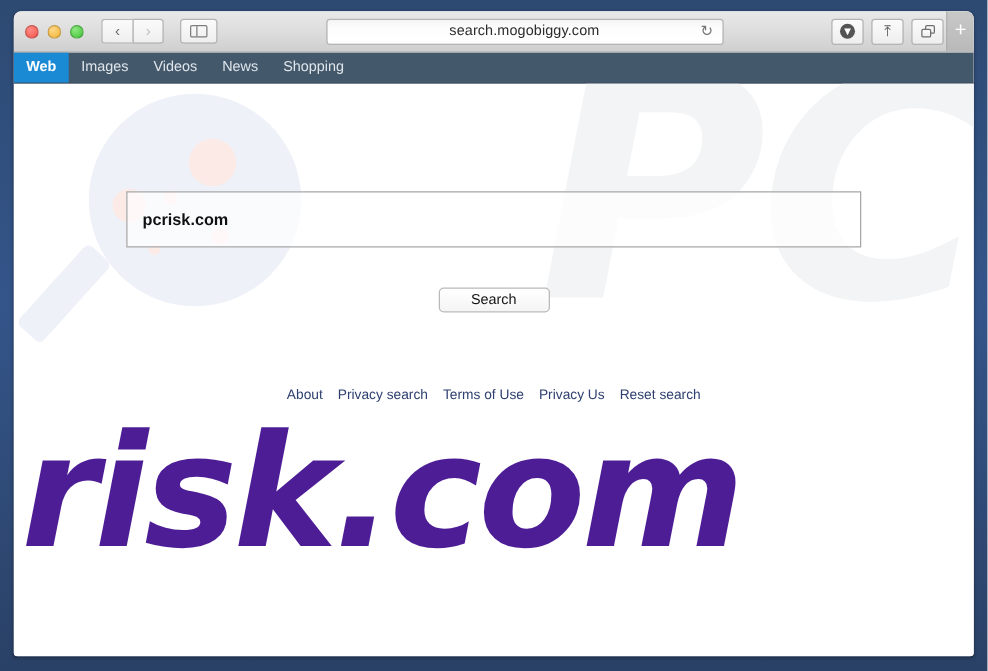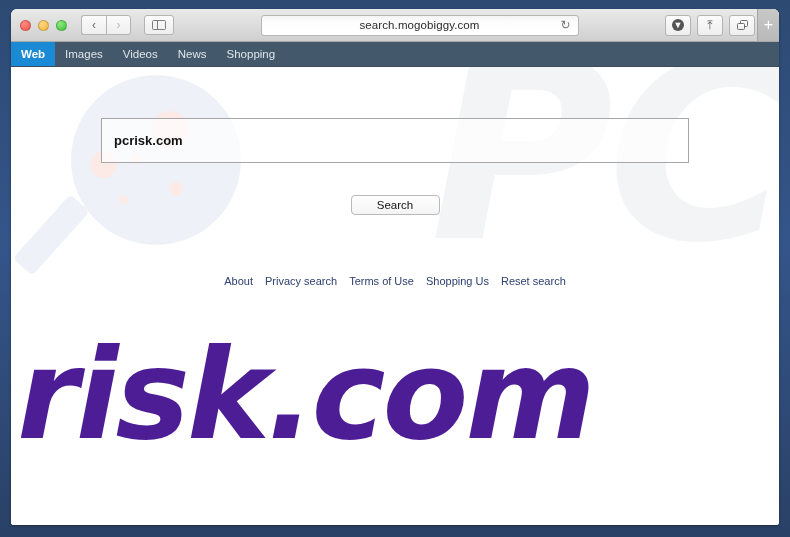--- a/index.html
+++ b/index.html
@@ -242,21 +242,21 @@
     color: #4c1d95;
     letter-spacing: -3px;
     line-height: 1;
     font-family: "DejaVu Sans", sans-serif;
   }
 
   
   .content {
     position: relative;
     z-index: 2;
-    padding-top: 51px;
+    padding-top: 86px;
     display: flex;
     flex-direction: column;
     align-items: center;
   }
   .searchbox {
     width: 588px;
     height: 45px;
     background: rgba(255,255,255,.72);
     border: 1px solid #a6a6a6;
     display: flex;
@@ -386,21 +386,21 @@
         </div>
 
         <div class="search-btn">
           <span>Search</span>
         </div>
 
         <div class="footer">
           <a href="#">About</a>
           <a href="#">Privacy search</a>
           <a href="#">Terms of Use</a>
-          <a href="#">Shopping Us</a>
+          <a href="#">Privacy Us</a>
           <a href="#">Reset search</a>
         </div>
 
       </div>
     </div>
 
   </div>
 </div>
 
 </body></html>

